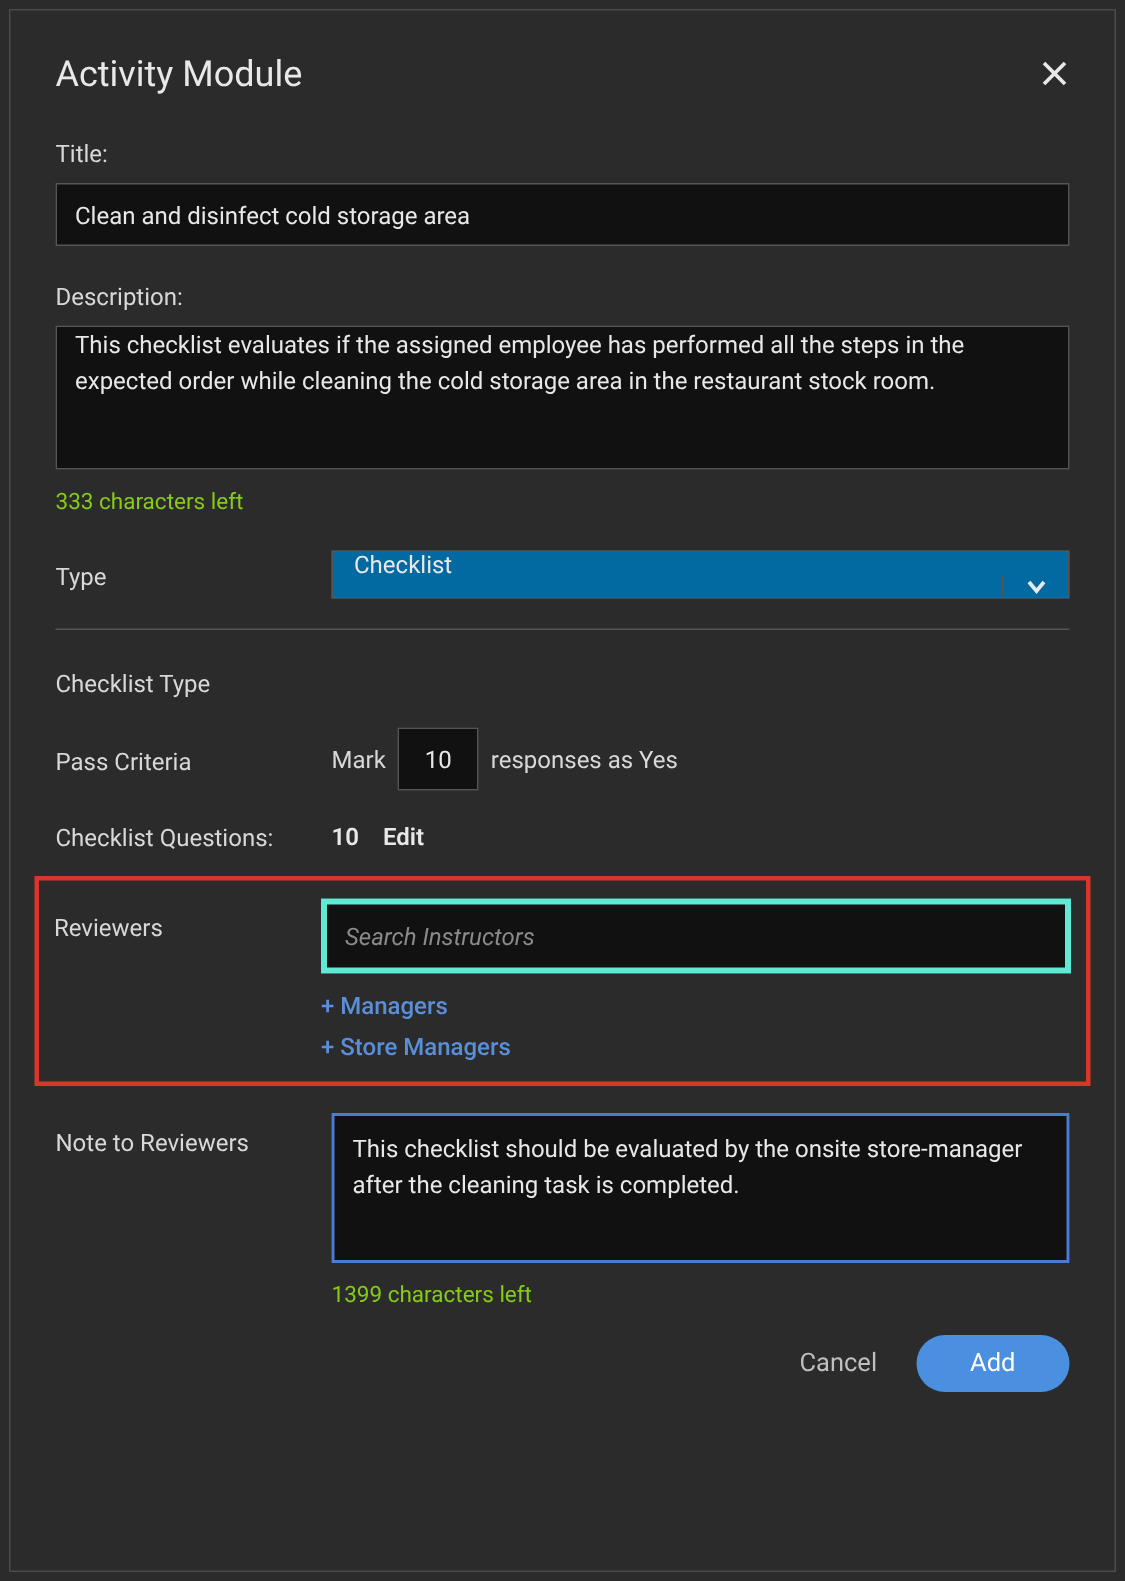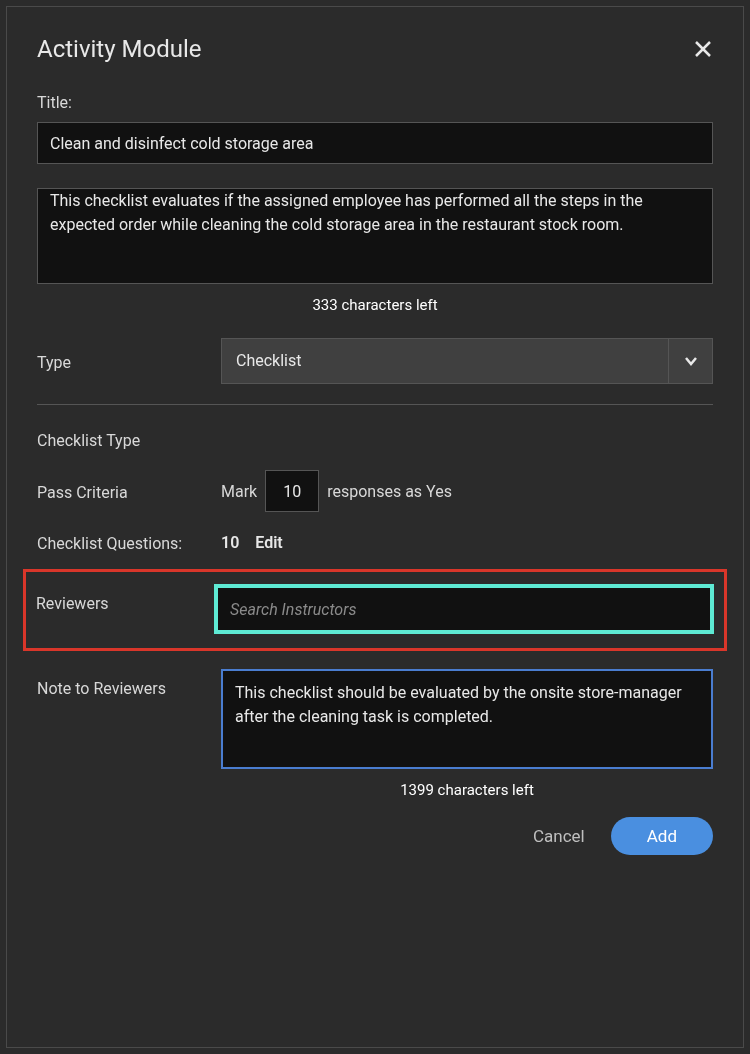--- a/index.html
+++ b/index.html
@@ -17,30 +17,30 @@
   .close svg { width: 20px; height: 20px; stroke: #e8e8e8; stroke-width: 2.5; }
 
   .field { margin-bottom: 24px; }
   .label { display:block; font-size: 16px; color:#d8d8d8; margin-bottom: 10px; }
   .text-input, .textarea {
     width:100%; background:#111; border:1px solid #555; color:#e8e8e8;
     font-size:16px; padding: 0 12px; font-family:inherit; outline:none;
   }
   .text-input { height: 42px; }
   .textarea { height: 96px; resize:none; line-height: 1.5; }
-  .hint { font-size: 15px; color:#ffffff; margin-top: 8px; text-align: center; }
+  .hint { font-size: 15px; color:#84cc16; margin-top: 8px; }
 
   .row { display:flex; align-items:center; margin-bottom: 20px; }
   .row .col-label { width: 184px; font-size:16px; color:#d8d8d8; flex-shrink:0; padding-top:2px; }
   .row .col-content { flex: 1; display:flex; align-items:center; flex-wrap:wrap; gap:8px; }
   .row.top { align-items:flex-start; }
   .row.top .col-label { padding-top: 10px; }
 
   .select {
-    flex:1; display:flex; background:#404040; border:1px solid #555; height:46px;
+    flex:1; display:flex; background:#0369a1; border:1px solid #555; height:32px;align-items:flex-end;
   }
   .select-value { flex:1; padding: 12px 14px; font-size:16px; color:#e8e8e8; }
   .select-caret { width: 44px; border-left:1px solid #555; display:flex; align-items:center; justify-content:center; }
   .select-caret svg { width:14px; height:14px; stroke:#e8e8e8; stroke-width:2.5; fill:none; }
 
   .checkbox-wrap { display:flex; align-items:center; gap:10px; }
   input[type=checkbox].chk { appearance:none; width:18px; height:18px; border:1.5px solid #aaa; background:transparent; cursor:pointer; }
   .info-icon { width:18px; height:18px; border-radius:50%; background:#666; color:#2b2b2b; font-size:13px; display:inline-flex; align-items:center; justify-content:center; margin-left:4px; font-weight:bold; font-style:italic; }
 
   .divider { border:none; border-top:1px solid #555; margin: 4px 0 24px 0; }
@@ -102,20 +102,21 @@
         </svg>
     </span>
   </div>
 
   <div class="field">
     <label class="label">Title:</label>
     <input class="text-input" type="text" value="Clean and disinfect cold storage area" style="">
   </div>
 
   <div class="field">
+    <label class="label">Description:</label>
     <textarea class="textarea" style="">This checklist evaluates if the assigned employee has performed all the steps in the expected order while cleaning the cold storage area in the restaurant stock room.</textarea>
     <div class="hint">333 characters left</div>
   </div>
 
   <div class="row">
     <div class="col-label">Type</div>
     <div class="col-content">
       <div class="select">
         <div class="select-value">Checklist</div>
         <div class="select-caret">
@@ -149,20 +150,24 @@
       <span class="bold">10</span>
       <span class="link bold">Edit</span>
     </div>
   </div>
 
   <div class="highlight-box">
     <div class="row top">
       <div class="col-label">Reviewers</div>
       <div class="col-content" style="display:block;">
         <input class="search-input" type="text" placeholder="Search Instructors" style="">
+        <div class="reviewer-links">
+          <span class="link">+ Managers</span>
+          <span class="link">+ Store Managers</span>
+        </div>
       </div>
     </div>
   </div>
 
   <div class="row top" style="margin-bottom:0;">
     <div class="col-label">Note to Reviewers</div>
     <div class="col-content" style="display:block;">
       <textarea class="note-area" style="">This checklist should be evaluated by the onsite store-manager after the cleaning task is completed.</textarea>
       <div class="hint">1399 characters left</div>
     </div>

